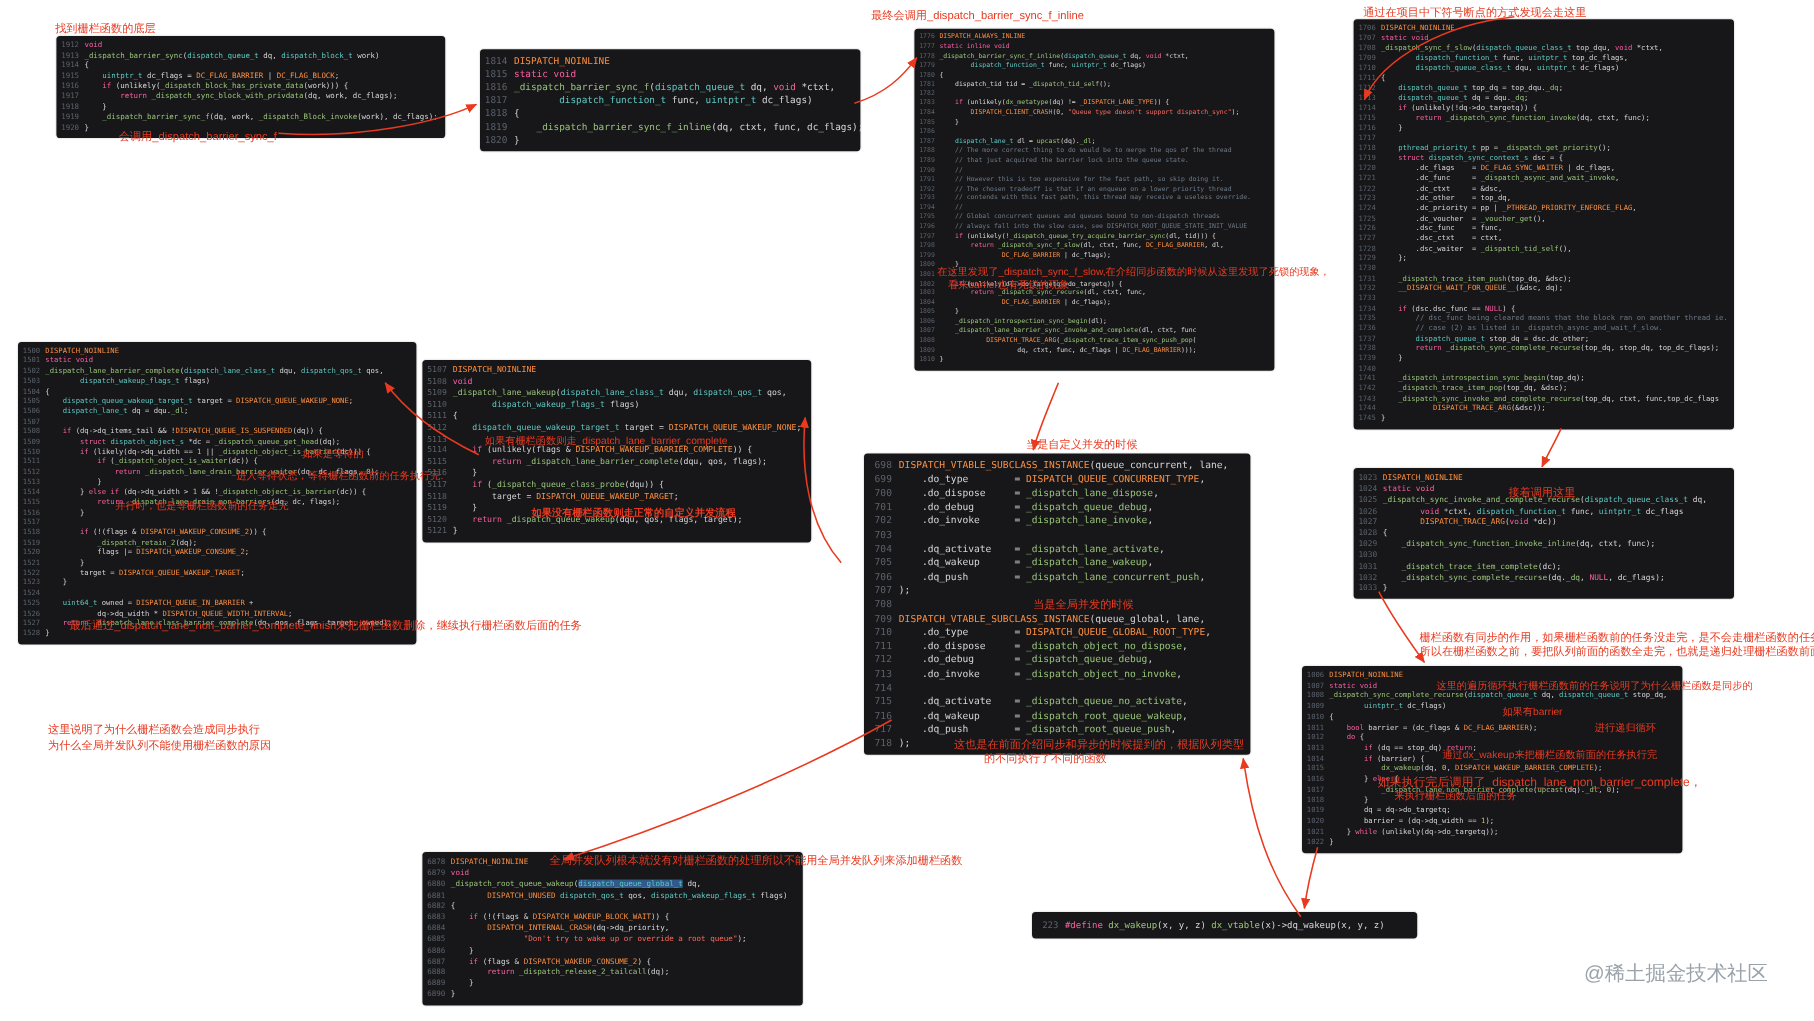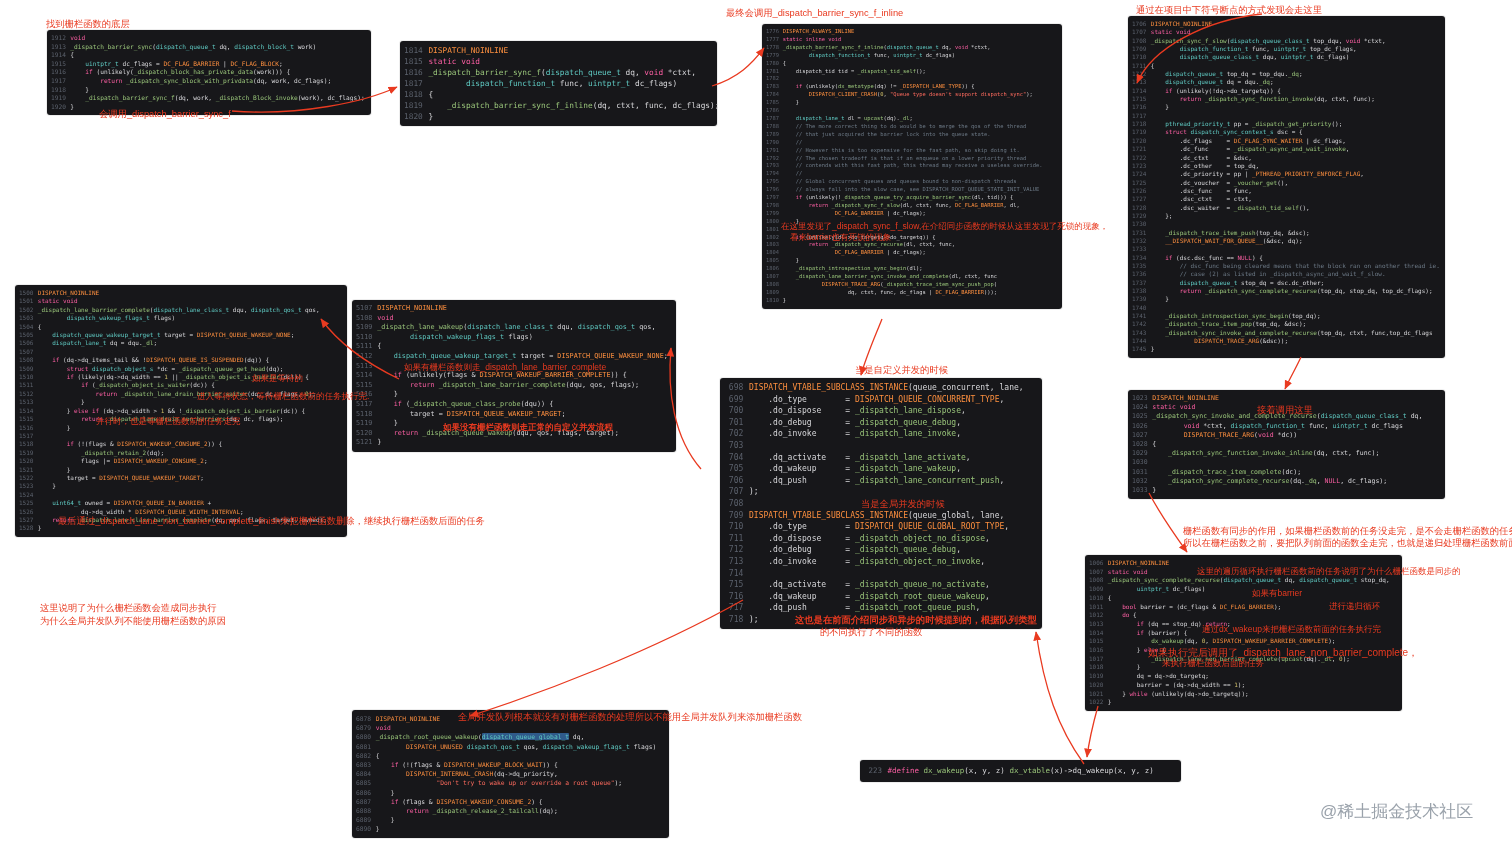--- a/index.html
+++ b/index.html
@@ -858,21 +858,21 @@
       <div class="anno" style="left: 781px; top: 222px; font-size: 8.5px;">在这里发现了_dispatch_sync_f_slow,在介绍同步函数的时候从这里发现了死锁的现象，</div>
       <div class="anno" style="left: 790px; top: 233px; font-size: 8.5px;">看来barrier也有死锁的现象</div>
       <div class="anno" style="left: 252px; top: 374px; font-size: 8.5px;">如果是等待的</div>
       <div class="anno" style="left: 197px; top: 392px; font-size: 8.5px;">进入等待状态，等待栅栏函数前的任务执行完.</div>
       <div class="anno" style="left: 96px; top: 418px; font-size: 8.5px; font-family: Liberation Mono, monospace;">并行时，也是等栅栏函数前的任务走完</div>
       <div class="anno" style="left: 58px; top: 516px; text-align: center;">最后通过_dispatch_lane_non_barrier_complete_finish来把栅栏函数删除，继续执行栅栏函数后面的任务</div>
       <div class="anno" style="left: 404px; top: 363px; font-size: 8.5px;">如果有栅栏函数则走_dispatch_lane_barrier_complete</div>
       <div class="anno" style="left: 443px; top: 423px; font-size: 8.5px; font-weight: bold;">如果没有栅栏函数则走正常的自定义并发流程</div>
       <div class="anno" style="left: 855px; top: 365px;">当是自定义并发的时候</div>
       <div class="anno" style="left: 861px; top: 499px;">当是全局并发的时候</div>
-      <div class="anno" style="left: 795px; top: 615px; font-weight: bold;">这也是在前面介绍同步和异步的时候提到的，根据队列类型</div>
+      <div class="anno" style="left: 795px; top: 615px;">这也是在前面介绍同步和异步的时候提到的，根据队列类型</div>
       <div class="anno" style="left: 820px; top: 627px;">的不同执行了不同的函数</div>
       <div class="anno" style="left: 1257px; top: 405px;">接着调用这里</div>
       <div class="anno" style="left: 1183px; top: 526px;">栅栏函数有同步的作用，如果栅栏函数前的任务没走完，是不会走栅栏函数的任务的，</div>
       <div class="anno" style="left: 1183px; top: 538px;">所以在栅栏函数之前，要把队列前面的函数全走完，也就是递归处理栅栏函数前面的函数</div>
       <div class="anno" style="left: 1197px; top: 567px; font-size: 8.5px;">这里的遍历循环执行栅栏函数前的任务说明了为什么栅栏函数是同步的</div>
       <div class="anno" style="left: 1252px; top: 589px; font-size: 8.5px;">如果有barrier</div>
       <div class="anno" style="left: 1329px; top: 602px; font-size: 8.5px;">进行递归循环</div>
       <div class="anno" style="left: 1202px; top: 625px; font-size: 8.5px;">通过dx_wakeup来把栅栏函数前面的任务执行完</div>
       <div class="anno" style="left: 1148px; top: 647px; font-size: 10px;">如果执行完后调用了_dispatch_lane_non_barrier_complete，</div>
       <div class="anno" style="left: 1162px; top: 659px; font-size: 8.5px;">来执行栅栏函数后面的任务</div>

